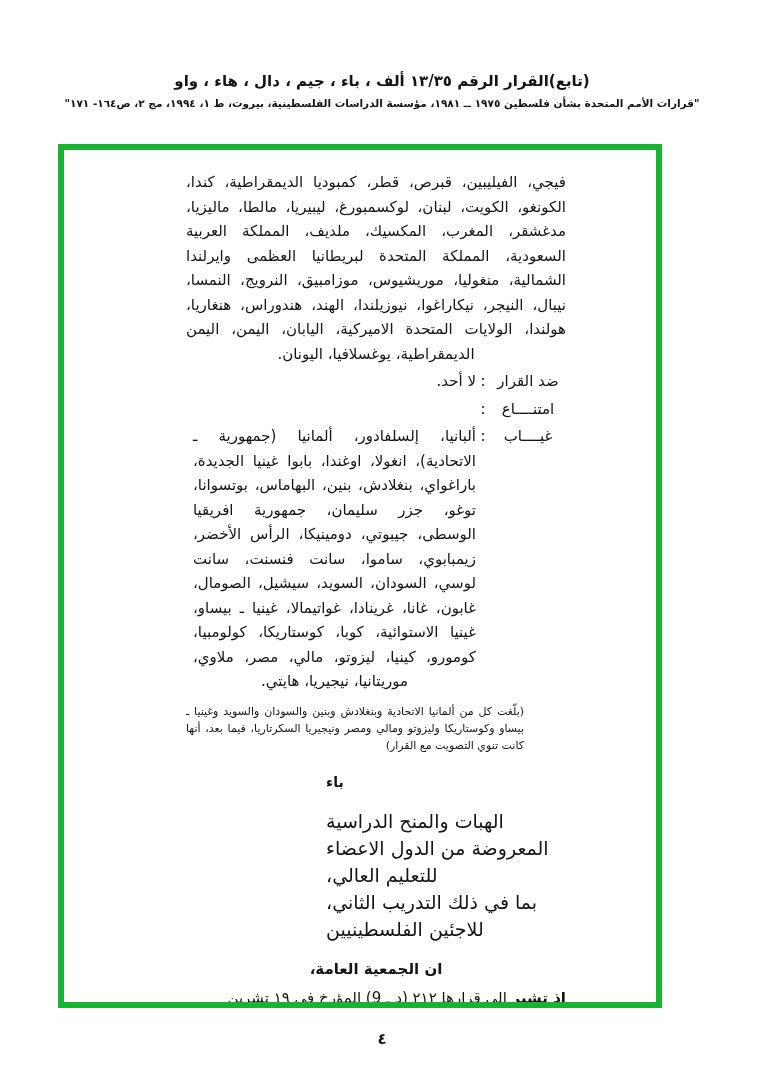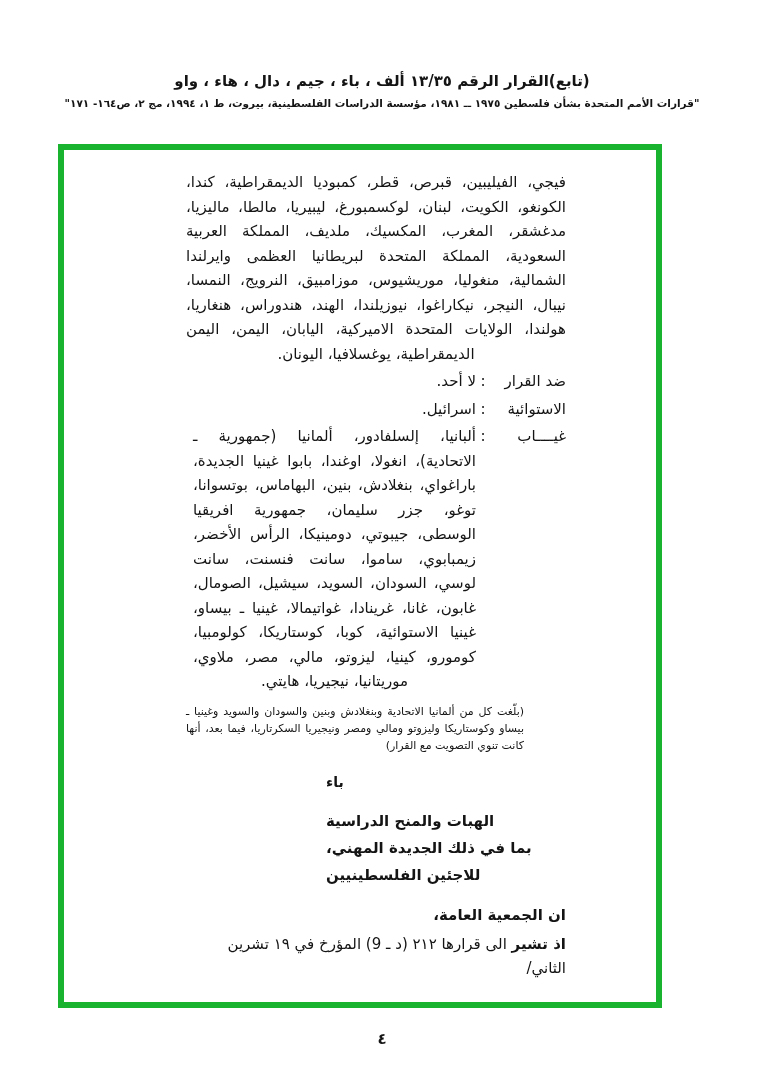--- a/index.html
+++ b/index.html
@@ -43,21 +43,21 @@
   .list-para{
     margin:0;
     text-align:justify;
     text-align-last:center;
   }
   .vote-row{
     display:flex;
     margin-top:3px;
     align-items:flex-start;
   }
-  .vote-label{flex:0 0 76px;white-space:nowrap;}
+  .vote-label{flex:0 0 76px;white-space:nowrap;text-align:center;}
   .vote-colon{flex:0 0 14px;text-align:center;}
   .vote-value{flex:1;}
   .vote-value--long{
     text-align:justify;
     text-align-last:center;
     margin-left:7px;
   }
   .note{
     margin:9px 42px 0 0;
     font-size:11px;line-height:17px;
@@ -66,24 +66,24 @@
   }
   .center-block{
     margin-left:140px;
     margin-top:16px;
     text-align:left;
   }
   .section-letter{
     font-weight:bold;font-size:14px;
   }
   .section-title{
-    margin-top:14px;font-weight:bold;font-size:15px;line-height:27px;
+    margin-top:14px;font-weight:normal;font-size:19px;line-height:27px;
   }
   .assembly-line{
-    margin:14px 0 0 0;font-weight:bold;
+    margin:14px 0 0 0;font-weight:bold;text-align:center;
   }
   .clause-line{
     margin:4px 0 0 0;
   }
   .clause-lead{font-weight:bold;}
   .page-number{
     position:absolute;left:0;right:0;top:1030px;
     text-align:center;
     font-size:15px;font-weight:bold;
   }
@@ -103,38 +103,38 @@
 
       <p class="list-para">فيجي، الفيليبين، قبرص، قطر، كمبوديا الديمقراطية، كندا، الكونغو، الكويت، لبنان، لوكسمبورغ، ليبيريا، مالطا، ماليزيا، مدغشقر، المغرب، المكسيك، ملديف، المملكة العربية السعودية، المملكة المتحدة لبريطانيا العظمى وايرلندا الشمالية، منغوليا، موريشيوس، موزامبيق، النرويج، النمسا، نيبال، النيجر، نيكاراغوا، نيوزيلندا، الهند، هندوراس، هنغاريا، هولندا، الولايات المتحدة الاميركية، اليابان، اليمن، اليمن الديمقراطية، يوغسلافيا، اليونان.</p>
 
       <div class="vote-row">
         <span class="vote-label">ضد القرار</span>
         <span class="vote-colon">:</span>
         <span class="vote-value">لا أحد.</span>
       </div>
 
       <div class="vote-row">
-        <span class="vote-label">الاستوائية</span>
+        <span class="vote-label">امتنــــاع</span>
         <span class="vote-colon">:</span>
-        <span class="vote-value">اسرائيل.</span>
       </div>
 
       <div class="vote-row">
         <span class="vote-label">غيــــاب</span>
         <span class="vote-colon">:</span>
         <span class="vote-value vote-value--long">ألبانيا، إلسلفادور، ألمانيا (جمهورية ـ الاتحادية)، انغولا، اوغندا، بابوا غينيا الجديدة، باراغواي، بنغلادش، بنين، البهاماس، بوتسوانا، توغو، جزر سليمان، جمهورية افريقيا الوسطى، جيبوتي، دومينيكا، الرأس الأخضر، زيمبابوي، ساموا، سانت فنسنت، سانت لوسي، السودان، السويد، سيشيل، الصومال، غابون، غانا، غرينادا، غواتيمالا، غينيا ـ بيساو، غينيا الاستوائية، كوبا، كوستاريكا، كولومبيا، كومورو، كينيا، ليزوتو، مالي، مصر، ملاوي، موريتانيا، نيجيريا، هايتي.</span>
       </div>
 
       <p class="note">(بلّغت كل من ألمانيا الاتحادية وبنغلادش وبنين والسودان والسويد وغينيا ـ بيساو وكوستاريكا وليزوتو ومالي ومصر ونيجيريا السكرتاريا، فيما بعد، أنها كانت تنوي التصويت مع القرار)</p>
 
       <div class="center-block">
         <div class="section-letter">باء</div>
         <div class="section-title">
           <div>الهبات والمنح الدراسية</div>
-          <div>بما في ذلك الجديدة المهني، للاجئين الفلسطينيين</div>
+          <div>المعروضة من الدول الاعضاء للتعليم العالي،</div>
+          <div>بما في ذلك التدريب الثاني، للاجئين الفلسطينيين</div>
         </div>
       </div>
 
       <p class="assembly-line">ان الجمعية العامة،</p>
 
       <p class="clause-line">
         <span class="clause-lead">اذ تشير</span><span> الى قرارها ٢١٢ (د ـ 9) المؤرخ في ١٩ تشرين الثاني/</span>
       </p>
 
     </div>

